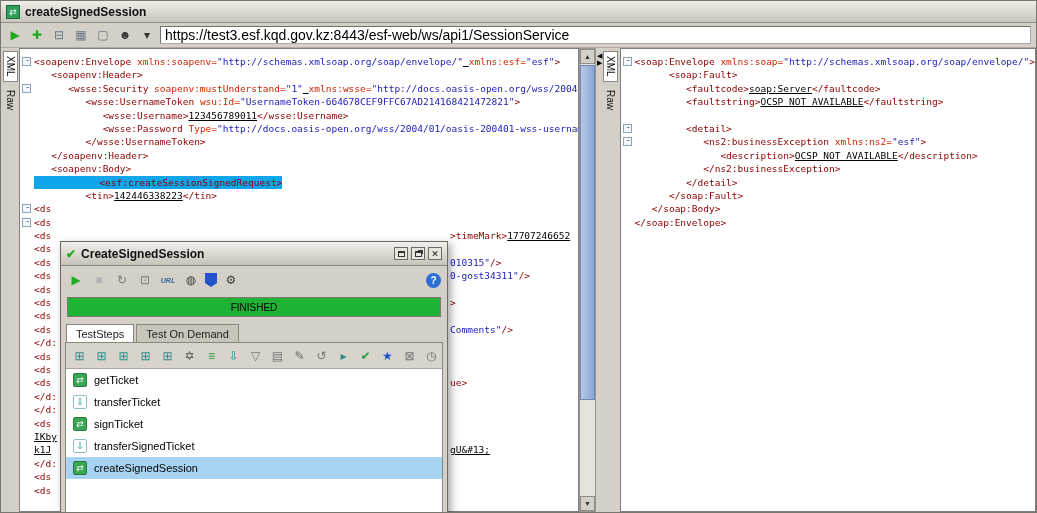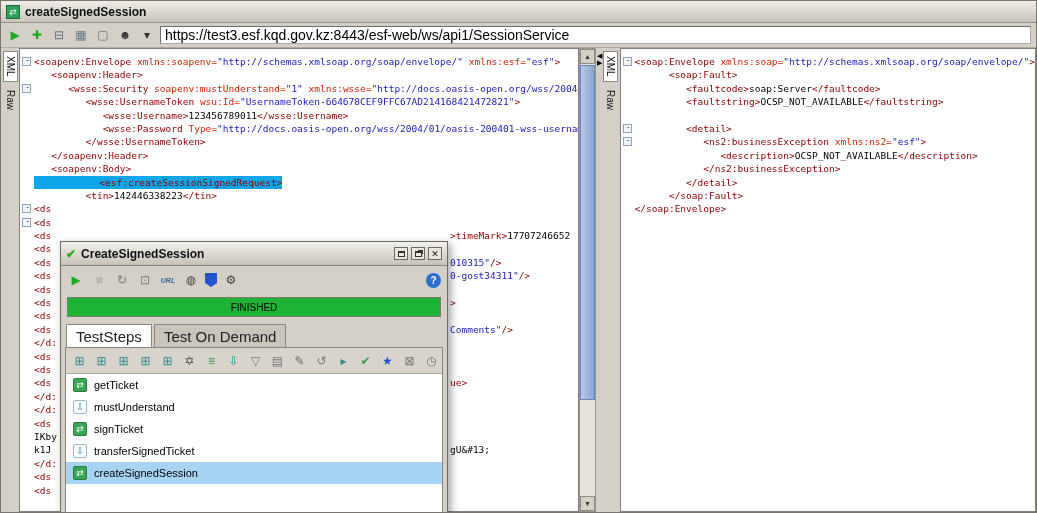--- a/index.html
+++ b/index.html
@@ -30,21 +30,21 @@
   .xline{position:relative;display:flex;height:13.4px;line-height:13.4px;}
   .gut{flex:0 0 14px;position:relative;}
   .fold{position:absolute;left:2px;top:2px;width:9px;height:9px;border:1px solid #8fa2b8;background:#f4f8fc;}
   .fold::before{content:"-";position:absolute;left:2px;top:-2px;font-size:9px;line-height:9px;color:#456;}
   .xb{white-space:pre;text-align:right;}
   .xr{position:absolute;left:430px;top:0;white-space:pre;}
   .hl{background:#0ea5e9;padding-left:31px;}
   .tk-g{color:#8b0000;}
   .tk-a{color:#d02500;}
   .tk-v{color:#1a1ab8;}
-  .tk-x{color:#000;}
+  .tk-x{color:#000;text-decoration:underline;}
 
   
   .vscroll{flex:0 0 17px;background:#e6e3dc;border:1px solid #9a968e;position:relative;}
   .sb-btn{position:absolute;left:0;width:15px;height:15px;background:#d4d0c8;border:1px solid #918d85;font-size:7px;display:flex;align-items:center;justify-content:center;color:#333;}
   .sb-up{top:0;}
   .sb-down{bottom:0;}
   .sb-thumb{position:absolute;left:0;top:16px;width:15px;height:335px;background:linear-gradient(90deg,#b9c9e6,#89a5d3);border:1px solid #6c87b4;}
 
   
   .divider{width:14px;background:#d4d0c8;position:relative;}
@@ -58,21 +58,21 @@
   .dlg-btns{margin-left:auto;display:flex;gap:3px;align-items:center;}
   .winbtn{width:14px;height:13px;border:1px solid #6e6a62;background:#e9e6df;display:inline-flex;align-items:center;justify-content:center;font-size:9px;color:#222;}
   .g-min{width:7px;height:6px;border:1px solid #333;border-top-width:2px;}
   .g-rest{width:7px;height:6px;border:1px solid #333;border-top-width:2px;box-shadow:2px -2px 0 -1px #333;}
   .dlg-toolbar{height:28px;display:flex;align-items:center;gap:5px;padding:0 6px;background:#d4d0c8;}
   .help{margin-left:auto;width:15px;height:15px;border-radius:50%;background:#2b6fd4;color:#fff;font-size:10px;font-weight:bold;display:flex;align-items:center;justify-content:center;}
   .shield{width:12px;height:14px;background:#2255cc;clip-path:polygon(50% 100%,0 72%,0 0,100% 0,100% 72%);}
   .dlg-progress{padding:3px 6px 4px;}
   .bar{height:20px;border:1px solid #7e7a72;background:#1fb335;display:flex;align-items:center;justify-content:center;font-size:10px;color:#000;}
   .dlg-tabs{display:flex;align-items:flex-end;padding:3px 5px 0;gap:2px;}
-  .dtab{font-size:15px;padding:3px 9px 2px;border:1px solid #8a867e;border-bottom:none;background:#c9c5bb;color:#222;}
+  .dtab{font-size:11px;padding:3px 9px 2px;border:1px solid #8a867e;border-bottom:none;background:#c9c5bb;color:#222;}
   .dtab.sel{background:#fff;}
   .dlg-panel{flex:1;margin:0 4px 4px;border:1px solid #8a867e;background:#fff;display:flex;flex-direction:column;overflow:hidden;}
   .step-tb{height:26px;background:#d8d4cc;border-bottom:1px solid #aaa69e;display:flex;align-items:center;gap:3px;padding:0 4px;}
   .step-tb .icon{width:19px;height:19px;font-size:12px;}
   .steps{flex:1;background:#fff;overflow:hidden;}
   .step{height:22px;display:flex;align-items:center;gap:7px;padding-left:7px;font-size:11px;color:#000;}
   .step.sel{background:#a8d4f4;}
   .sicon{width:14px;height:14px;border-radius:2px;display:inline-flex;align-items:center;justify-content:center;font-size:9px;flex:0 0 14px;}
   .sicon.soap{background:#3aa655;color:#fff;border:1px solid #2a7a3e;}
   .sicon.transfer{background:#fff;color:#1d8f96;border:1px solid #8fbfc4;}
@@ -318,20 +318,24 @@
             <span class="gut"></span>
             <span class="xb"><span class="tk-g">            &lt;/ns2:businessException&gt;</span></span>
           </div>
           <div class="xline">
             <span class="gut"></span>
             <span class="xb"><span class="tk-g">         &lt;/detail&gt;</span></span>
           </div>
           <div class="xline">
             <span class="gut"></span>
             <span class="xb"><span class="tk-g">      &lt;/soap:Fault&gt;</span></span>
+          </div>
+          <div class="xline">
+            <span class="gut"></span>
+            <span class="xb"><span class="tk-g">   &lt;/soap:Body&gt;</span></span>
           </div>
           <div class="xline">
             <span class="gut"></span>
             <span class="xb"><span class="tk-g">&lt;/soap:Envelope&gt;</span></span>
           </div>
         </div>
     </div>
 
   </div>
 
@@ -391,21 +395,21 @@
           <span class="icon" style="color: rgb(119, 119, 119);">⊠</span>
           <span class="icon" style="color: rgb(119, 119, 119);">◷</span>
         </div>
       <div class="steps" id="steps-list">
           <div class="step">
             <span class="sicon soap">⇄</span>
             <span>getTicket</span>
           </div>
           <div class="step">
             <span class="sicon transfer">⇩</span>
-            <span>mustUnderstand</span>
+            <span>transferTicket</span>
           </div>
           <div class="step">
             <span class="sicon soap">⇄</span>
             <span>signTicket</span>
           </div>
           <div class="step">
             <span class="sicon transfer">⇩</span>
             <span>transferSignedTicket</span>
           </div>
           <div class="step sel">

